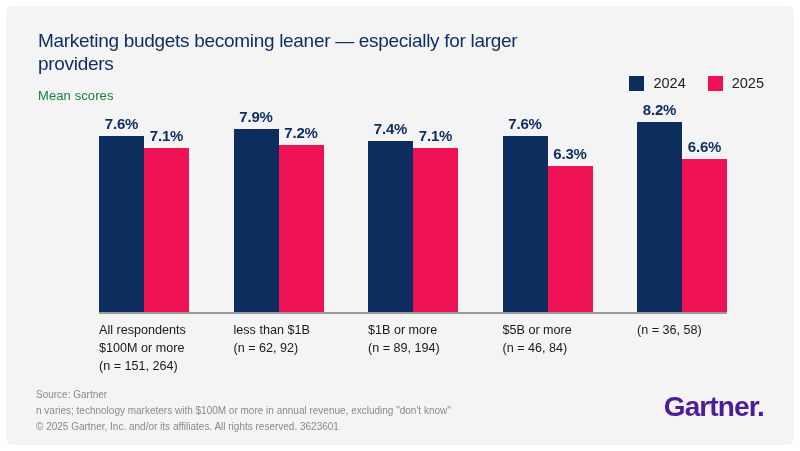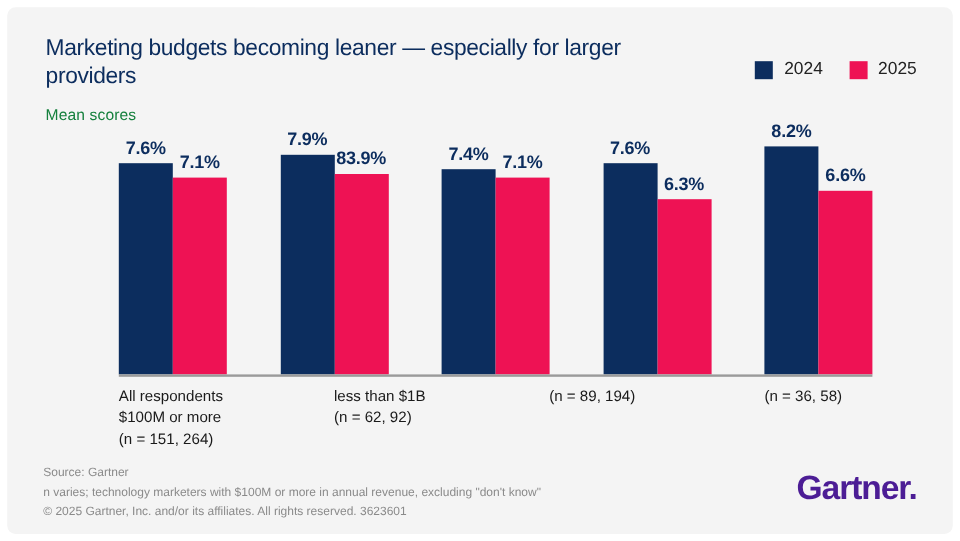--- a/index.html
+++ b/index.html
@@ -54,20 +54,21 @@
     right: 30px;
     top: 44px;
     display: flex;
     align-items: center;
     gap: 22px;
   }
   .legend-item {
     display: flex;
     align-items: center;
     gap: 9px;
+    margin-top: 25px;
   }
   .legend-swatch {
     width: 15px;
     height: 15px;
     display: block;
   }
   .legend-label {
     color: #222222;
     font-size: 14.5px;
   }
@@ -195,21 +196,21 @@
             <div class="bar-label" style="bottom: 168.512px;">7.1%</div>
           </div>
         </div>
         <div class="group">
           <div class="bar-wrap">
             <div class="bar" style="height: 183.049px; background: rgb(12, 45, 94);"></div>
             <div class="bar-label" style="bottom: 187.049px;">7.9%</div>
           </div>
           <div class="bar-wrap">
             <div class="bar" style="height: 166.829px; background: rgb(238, 18, 84);"></div>
-            <div class="bar-label" style="bottom: 170.829px;">83.9%</div>
+            <div class="bar-label" style="bottom: 170.829px;">7.2%</div>
           </div>
         </div>
         <div class="group">
           <div class="bar-wrap">
             <div class="bar" style="height: 171.463px; background: rgb(12, 45, 94);"></div>
             <div class="bar-label" style="bottom: 175.463px;">7.4%</div>
           </div>
           <div class="bar-wrap">
             <div class="bar" style="height: 164.512px; background: rgb(238, 18, 84);"></div>
             <div class="bar-label" style="bottom: 168.512px;">7.1%</div>
@@ -243,21 +244,26 @@
       <div class="cat">
         <div>All respondents</div>
         <div>$100M or more</div>
         <div class="cat-n">(n = 151, 264)</div>
       </div>
       <div class="cat">
         <div>less than $1B</div>
         <div class="cat-n">(n = 62, 92)</div>
       </div>
       <div class="cat">
+        <div>$1B or more</div>
         <div class="cat-n">(n = 89, 194)</div>
+      </div>
+      <div class="cat">
+        <div>$5B or more</div>
+        <div class="cat-n">(n = 46, 84)</div>
       </div>
       <div class="cat">
         <div class="cat-n">(n = 36, 58)</div>
       </div>
     </div>
 
   <div class="footnote">
     <div>Source: Gartner</div>
     <div>n varies; technology marketers with $100M or more in annual revenue, excluding "don't know"</div>
     <div>© 2025 Gartner, Inc. and/or its affiliates. All rights reserved. 3623601</div>

